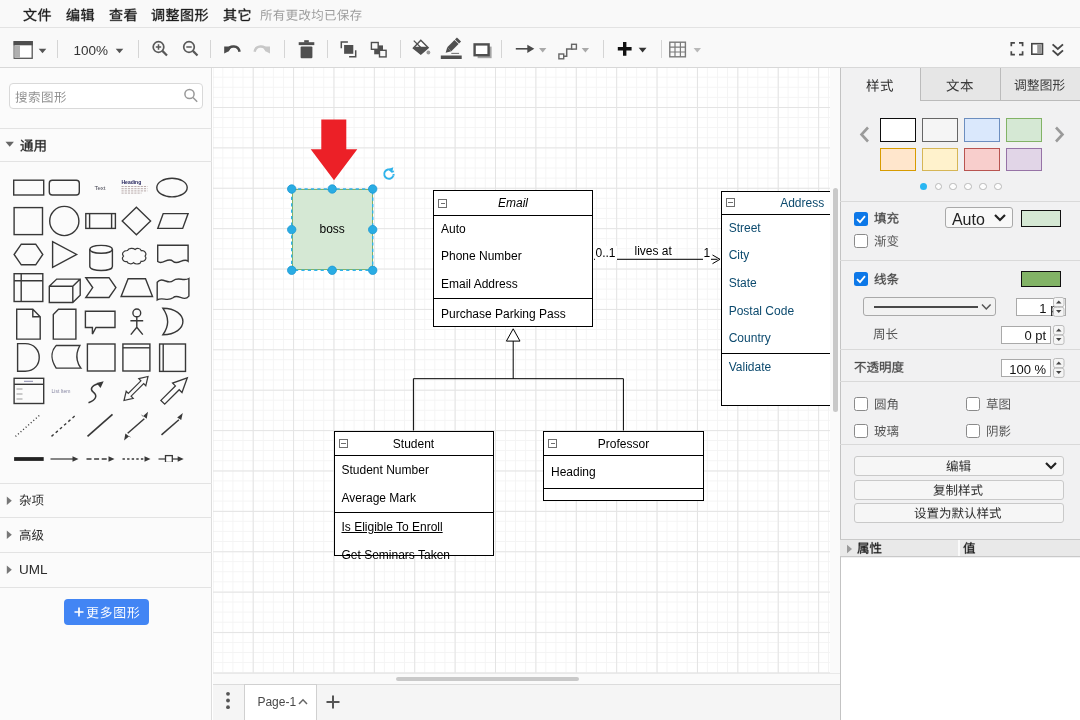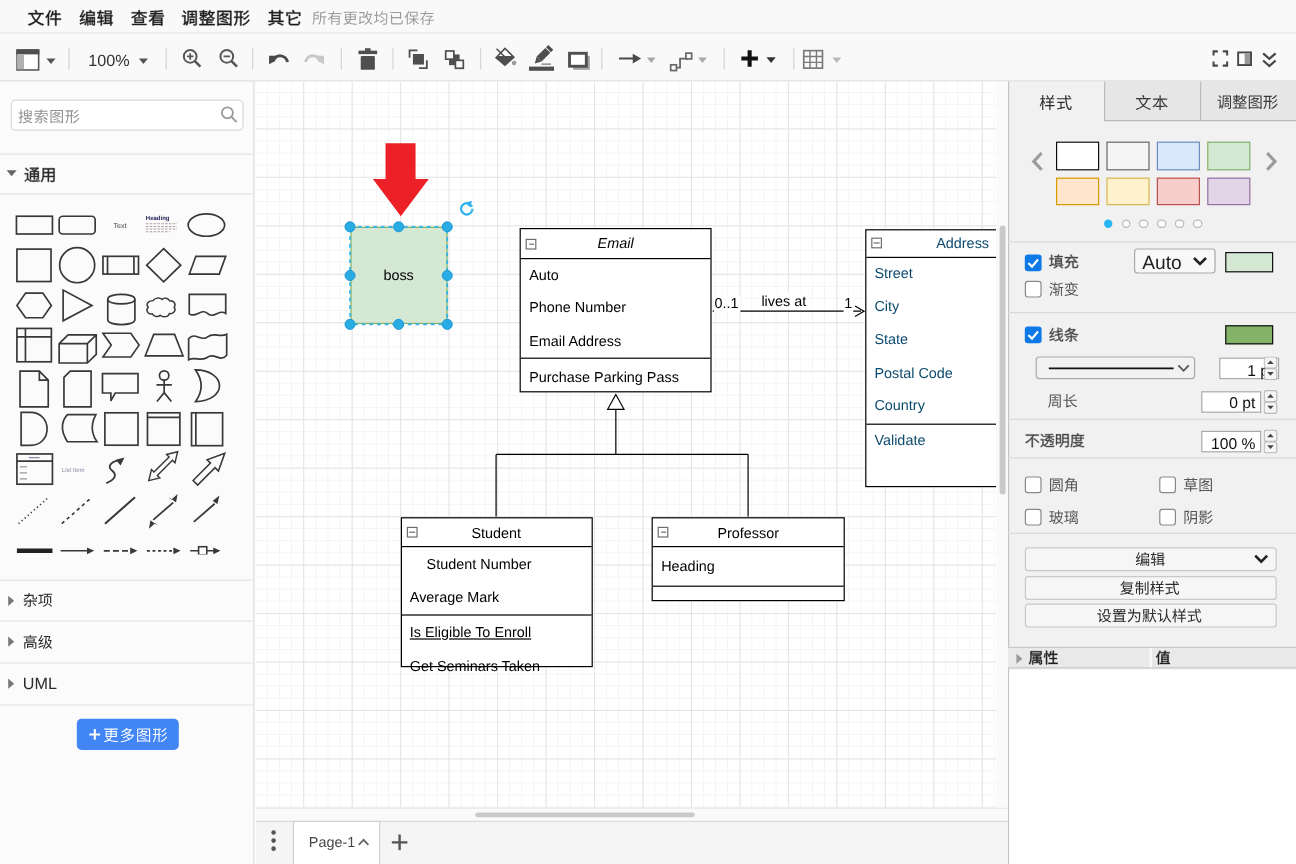--- a/index.html
+++ b/index.html
@@ -324,21 +324,21 @@
       </div>
       <div style="height:53.6px;border-top:1px solid #000;overflow:hidden">
         <div style="height:26.8px;line-height:26.8px;padding-left:7px;white-space:nowrap">Validate</div>
       </div>
     </div>
 <div class="abs" style="left:120.5px;top:362.5px;width:160px;height:125px;background:#fff;border:1px solid #000;font-size:12px;color:#000">
       <div style="position:relative;height:24px;border-bottom:1px solid #000;text-align:center;line-height:24px">Student<span style="position:absolute;left:4px;top:7.0px;width:9px;height:9px;border:1px solid #6e6e6e;background:#fff;font-style:normal">
           <span style="position:absolute;left:1.5px;top:3px;width:4.5px;height:1.2px;background:#6e6e6e"></span>
         </span></div>
       <div style="height:56px;overflow:hidden">
-        <div style="height:28px;line-height:28px;padding-left:21px;white-space:nowrap">Student Number</div>
+        <div style="height:28px;line-height:28px;padding-left:7px;white-space:nowrap">Student Number</div>
         <div style="height:28px;line-height:28px;padding-left:7px;white-space:nowrap">Average Mark</div>
       </div>
       <div style="height:57.5px;border-top:1px solid #000;overflow:hidden">
         <div style="height:28.7px;line-height:28.7px;padding-left:7px;text-decoration:underline;white-space:nowrap">Is Eligible To Enroll</div>
         <div style="height:28.7px;line-height:28.7px;padding-left:7px;white-space:nowrap">Get Seminars Taken</div>
       </div>
     </div>
 <div class="abs" style="left:330px;top:362.5px;width:161px;height:70.3px;background:#fff;border:1px solid #000;font-size:12px;color:#000">
       <div style="position:relative;height:24px;border-bottom:1px solid #000;text-align:center;line-height:24px">Professor<span style="position:absolute;left:4px;top:7.0px;width:9px;height:9px;border:1px solid #6e6e6e;background:#fff;font-style:normal">
           <span style="position:absolute;left:1.5px;top:3px;width:4.5px;height:1.2px;background:#6e6e6e"></span>

